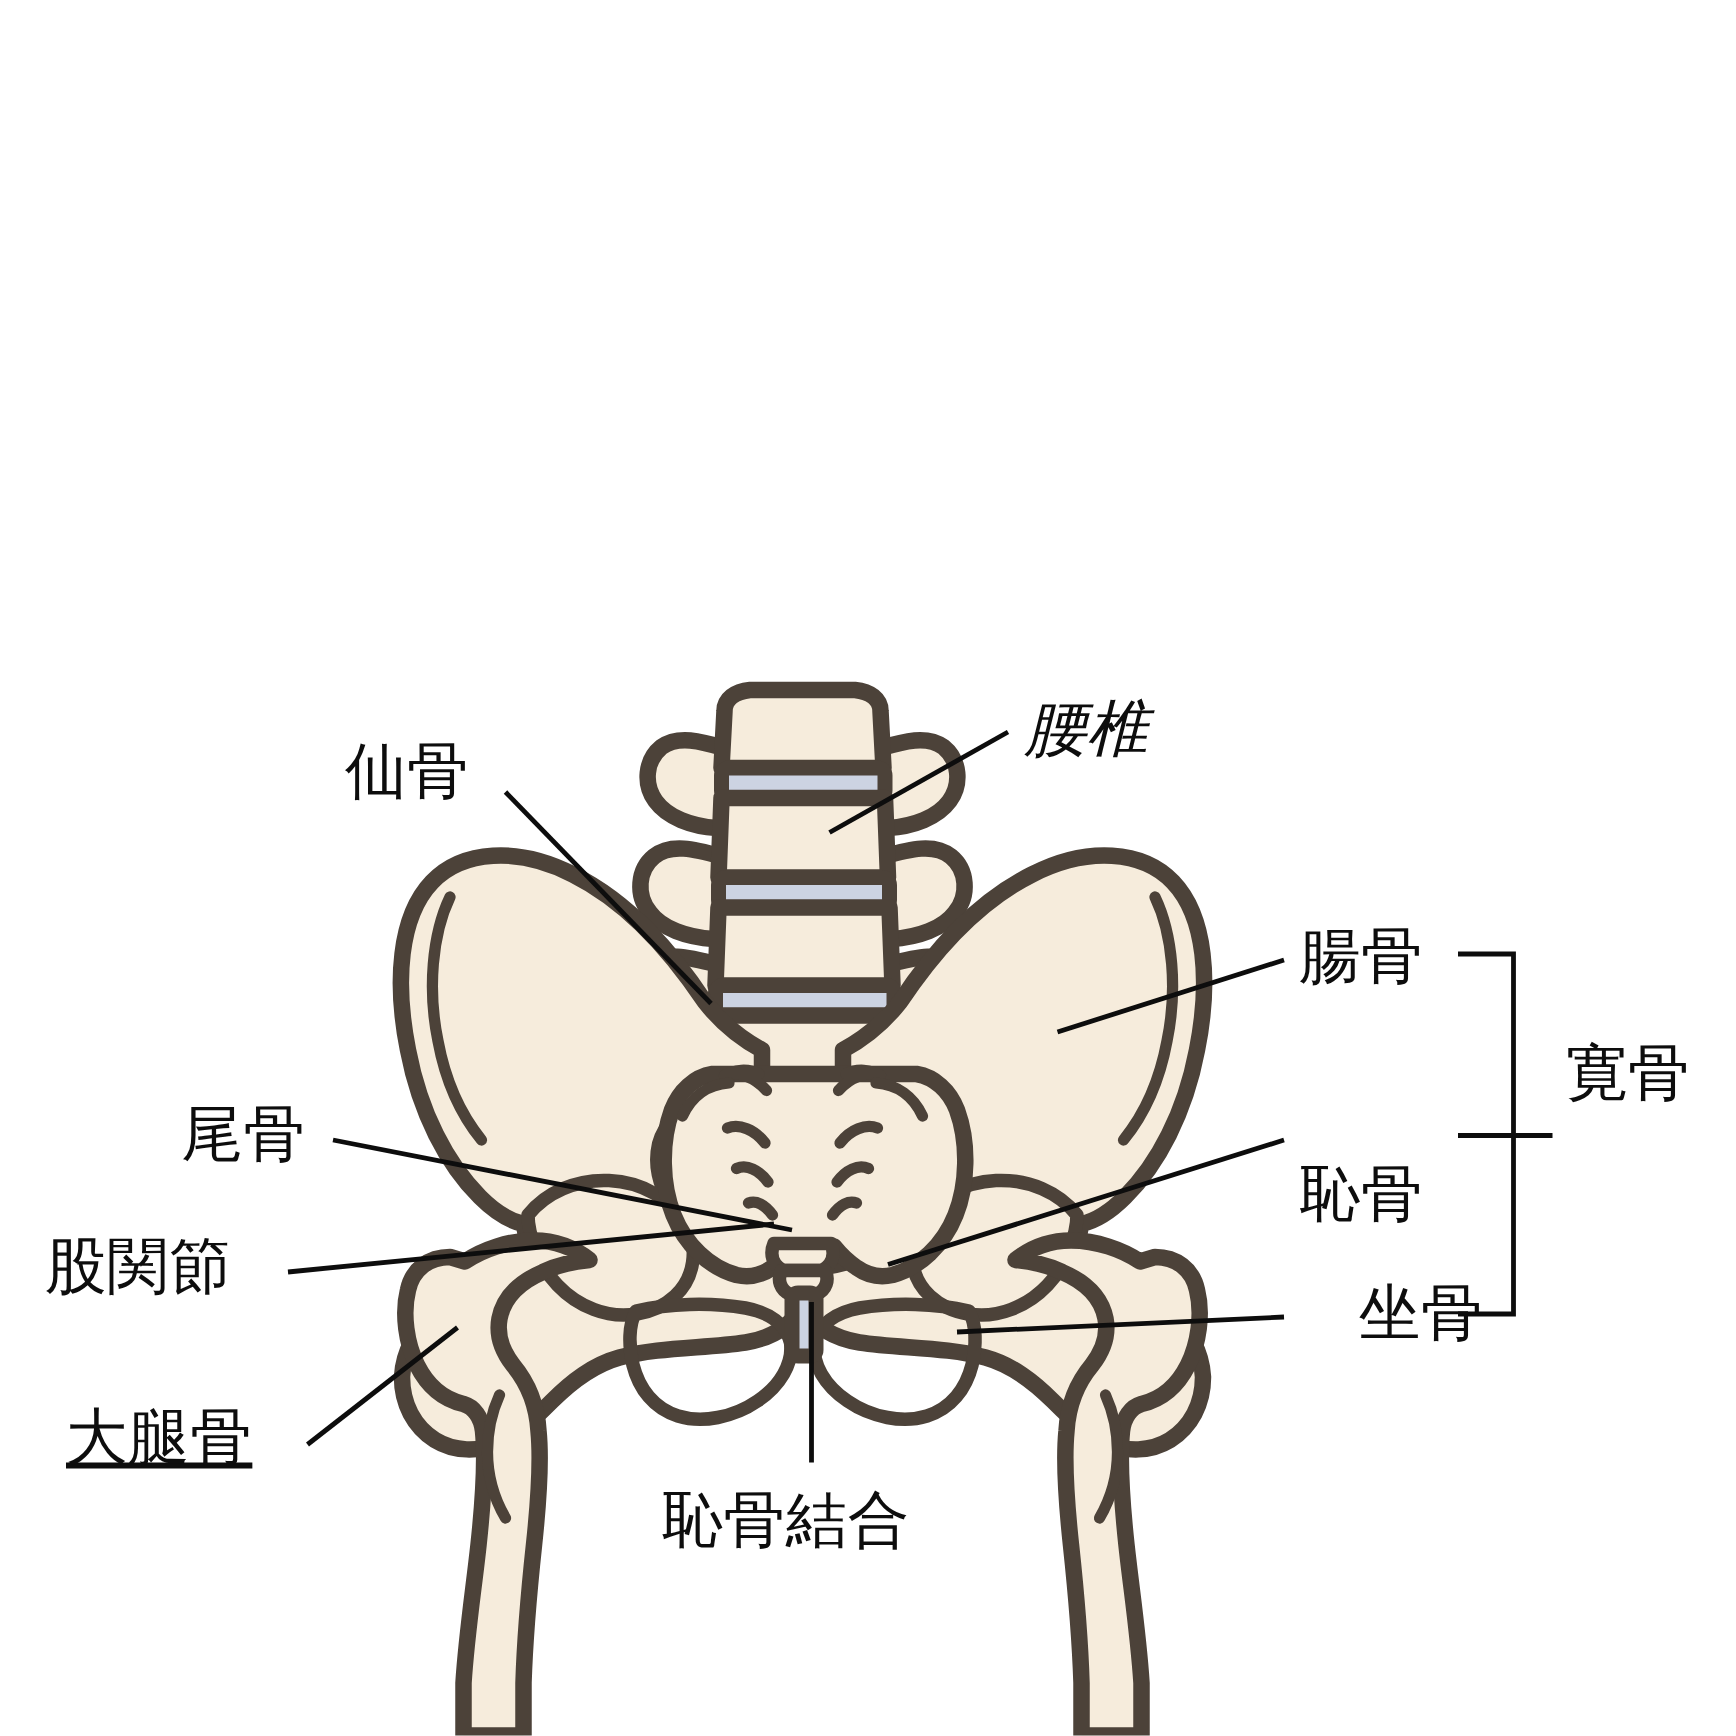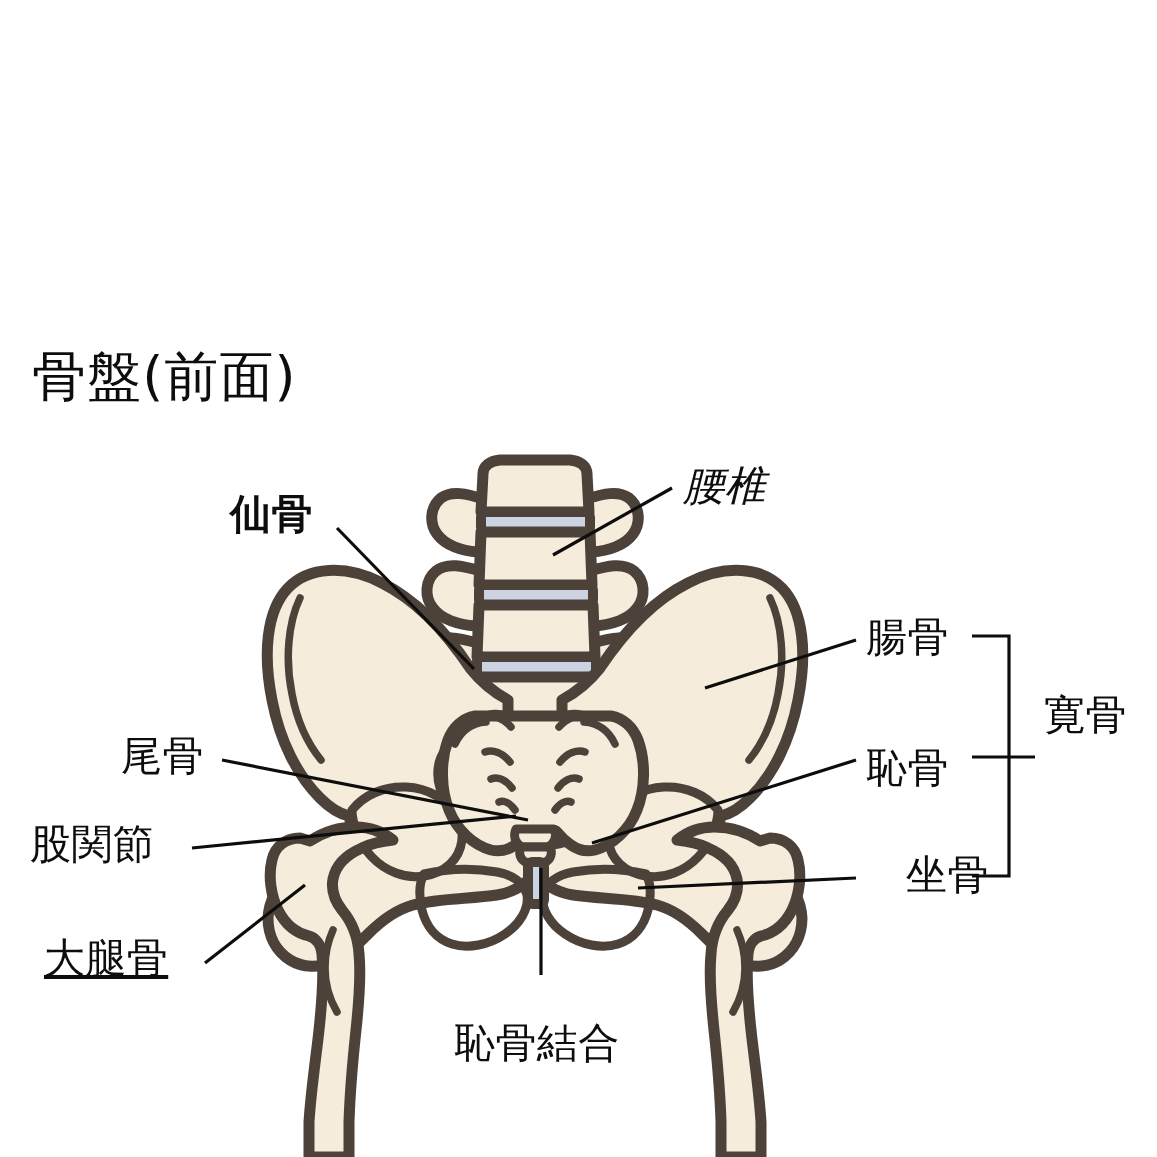--- a/index.html
+++ b/index.html
@@ -13,30 +13,30 @@
   #art{position:absolute;left:0;top:0;width:1157px;height:1157px;}
   .lbl{
     position:absolute;white-space:nowrap;
     font-family:"DejaVu Sans","Liberation Sans",sans-serif;
     color:#0d0d0d;line-height:1;letter-spacing:.01em;
   }
   #page-title{
     left:32px;top:350px;font-size:54px;letter-spacing:.02em;
   }
   .anno{font-size:41px;}
-  .l-sacrum   {left:230px;  top:494px;font-weight:bold;}
+  .l-sacrum   {left:230px;  top:494px;}
   .l-lumbar   {left:683px;  top:466px;font-style:italic;}
   .l-ilium    {left:866px;  top:617px;}
-  .l-pubis    {left:866px;  top:748px;}
+  .l-pubis    {left:866px;  top:776px;}
   .l-ischium  {left:906px;  top:855px;}
   .l-hipbone  {left:1044px; top:695px;}
   .l-coccyx   {left:121px;  top:736px;}
   .l-hipjoint {left:30px;   top:824px;}
   .l-femur    {left:44px;   top:938px;text-decoration:underline;}
-  .l-symph    {left:454px;  top:993px;margin-top:30px;}
+  .l-symph    {left:441px;  top:993px;}
 </style>
 </head>
 <body>
 
 <div id="stage">
 
   <svg id="art" viewBox="0 0 1157 1157" aria-hidden="true">
     <defs>
       <style>
         .bone{fill:#f6ecdc;stroke:#4c4239;stroke-width:11;stroke-linejoin:round;stroke-linecap:round;}
@@ -232,21 +232,20 @@
       <line class="leader" x1="222" y1="760" x2="528" y2="820"></line>
       <line class="leader" x1="192" y1="848" x2="516" y2="816"></line>
       <line class="leader" x1="205" y1="963" x2="305" y2="885"></line>
       <line class="leader" x1="541" y1="975" x2="541" y2="868"></line>
 
       <path class="bracket" d="M972,636 L1009,636 L1009,876 L972,876"></path>
       <line class="bracket" x1="972" y1="757" x2="1035" y2="757"></line>
     </g>
   </svg>
 
-  <div id="page-title" class="lbl">骨盤(前面)</div>
 
   <div class="lbl anno l-sacrum">仙骨</div>
   <div class="lbl anno l-lumbar">腰椎</div>
   <div class="lbl anno l-ilium">腸骨</div>
   <div class="lbl anno l-pubis">恥骨</div>
   <div class="lbl anno l-ischium">坐骨</div>
   <div class="lbl anno l-hipbone">寛骨</div>
   <div class="lbl anno l-coccyx">尾骨</div>
   <div class="lbl anno l-hipjoint">股関節</div>
   <div class="lbl anno l-femur">大腿骨</div>

